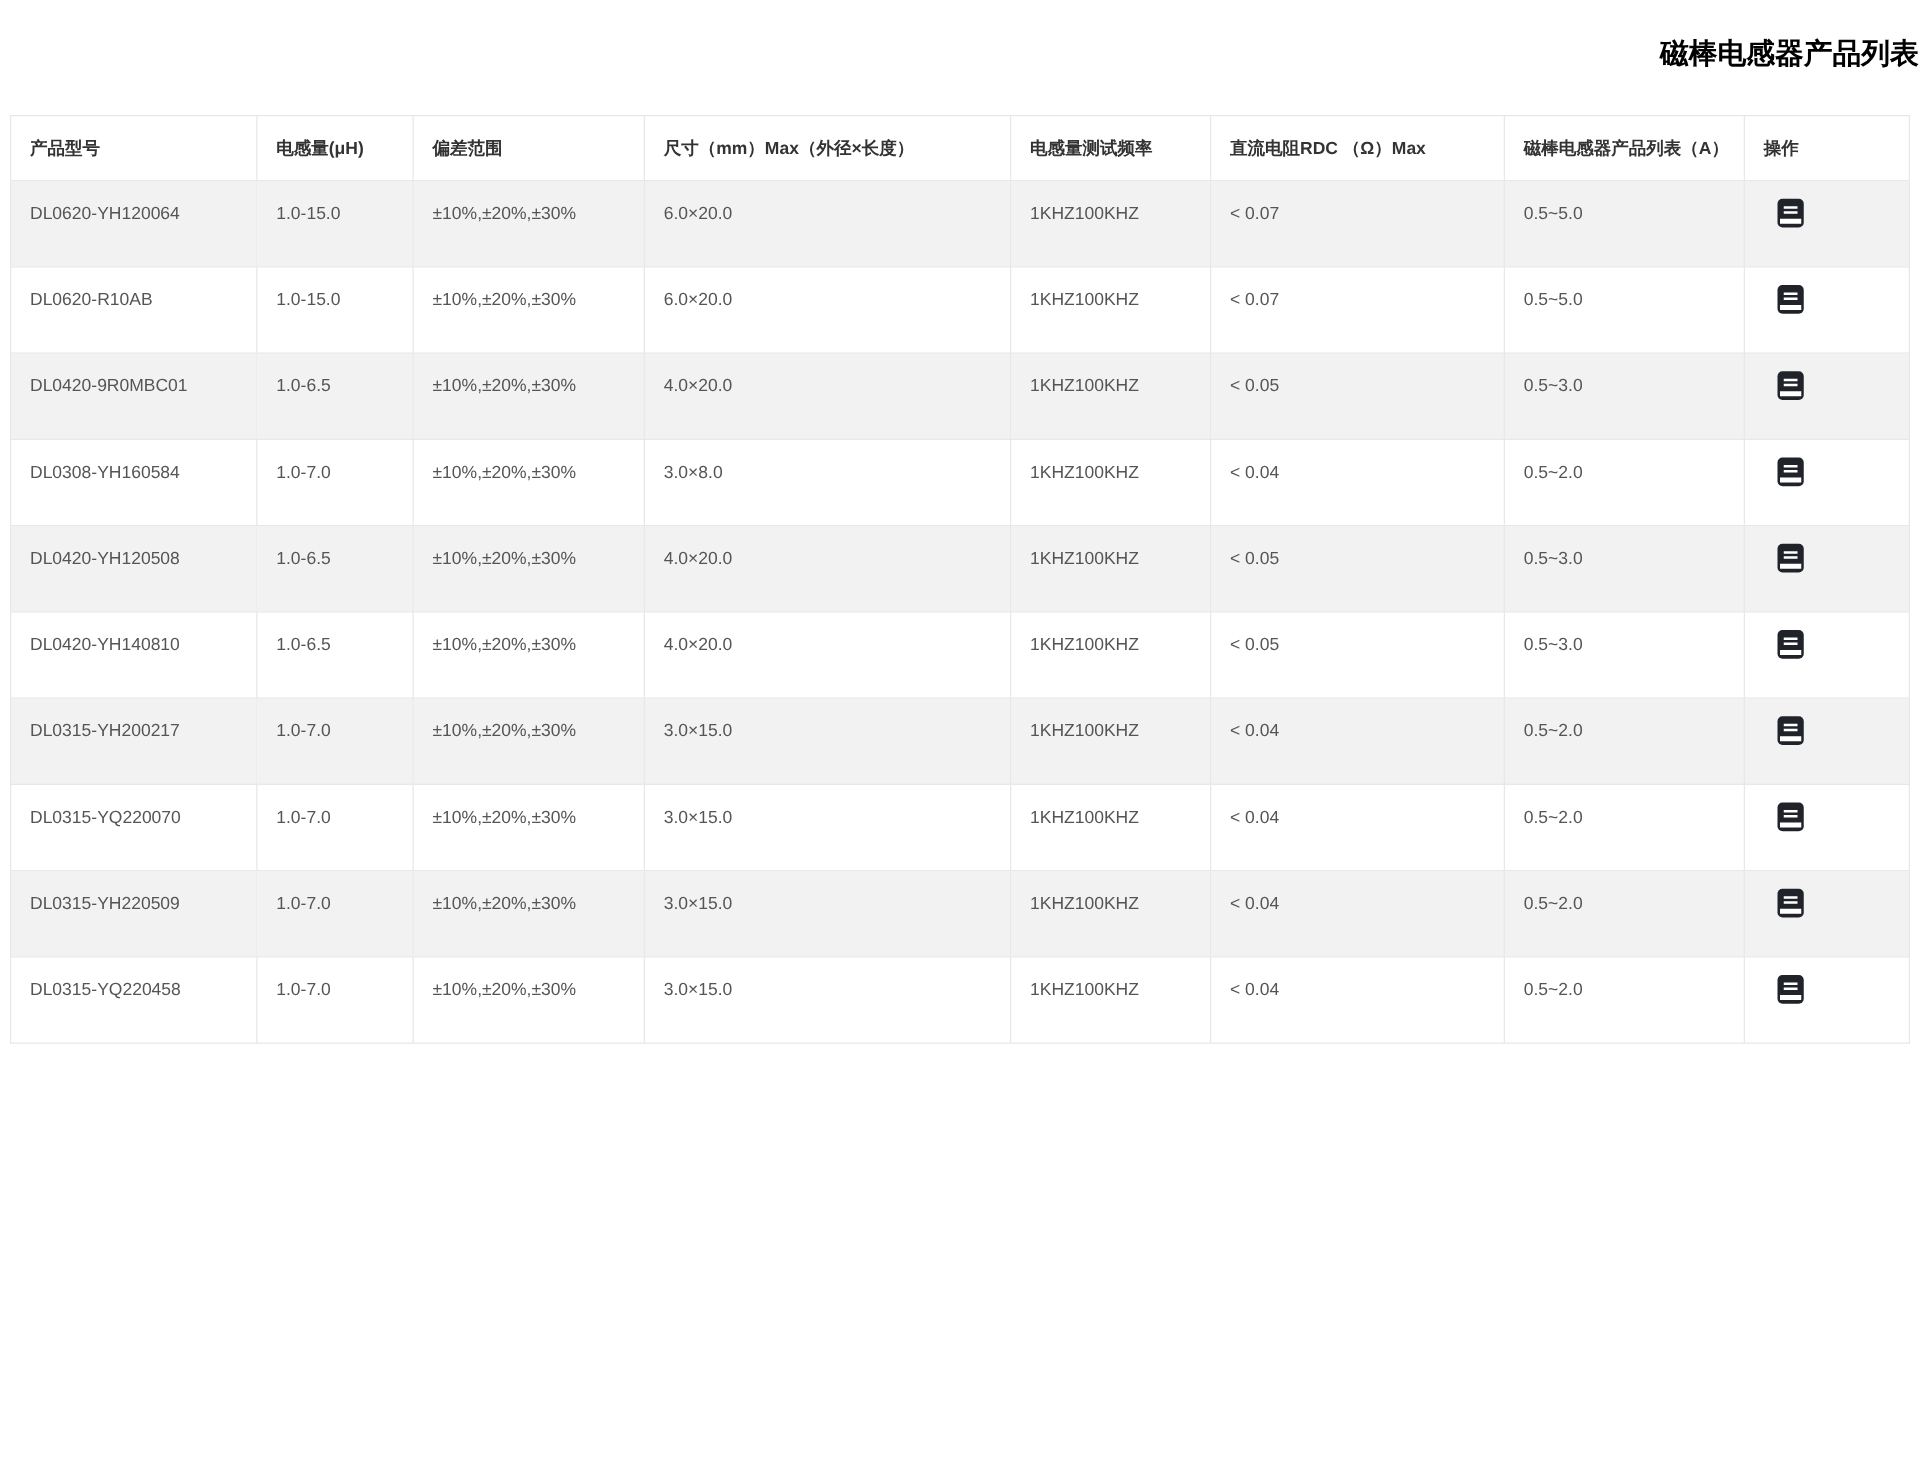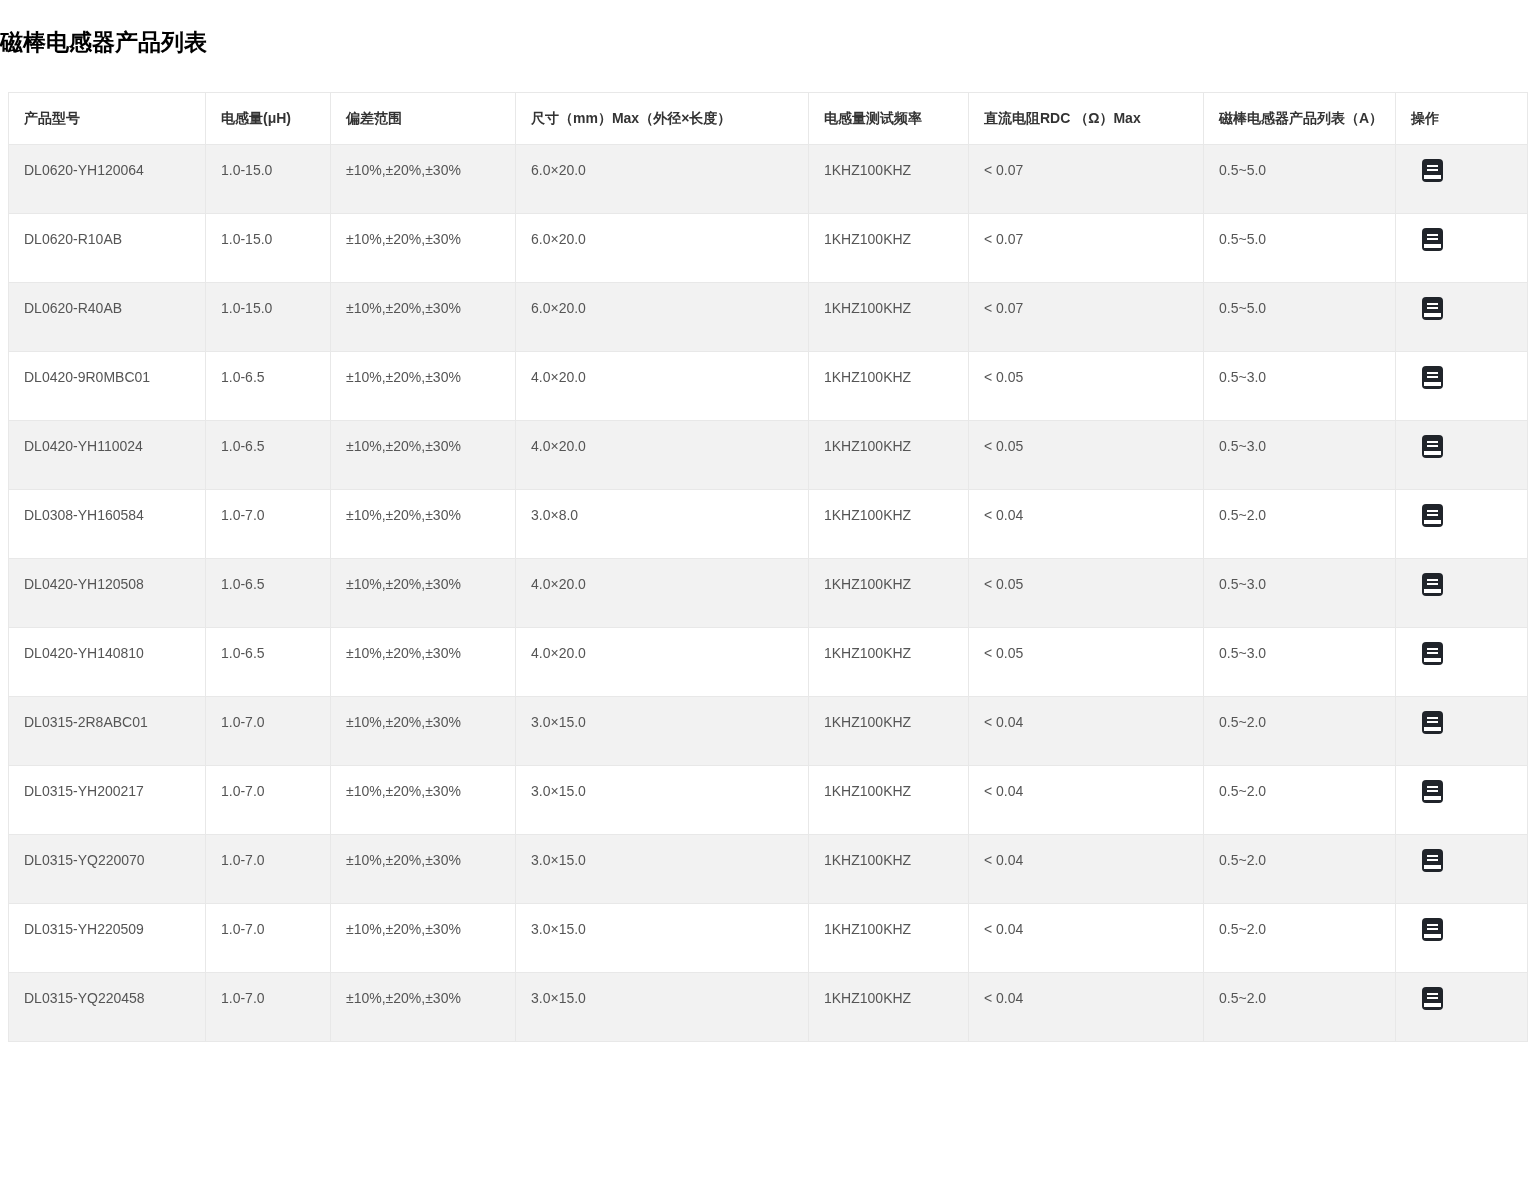--- a/index.html
+++ b/index.html
@@ -15,21 +15,21 @@
     width:1535px;
     height:1184px;
     background:#ffffff;
     font-family:"Liberation Sans","DejaVu Sans",sans-serif;
     color:var(--cell-text);
   }
   .page-title{
     margin:16px 0 0 0;
     height:76px;
     line-height:52px;
-    text-align:left;
+    text-align:right;
     font-size:23px;
     font-weight:bold;
     color:#000000;
   }
   .table-wrap{
     padding:0 8px;
     border-radius:13px;
   }
   table.product-table{
     width:1519px;
@@ -150,140 +150,92 @@
     <td>0.5~5.0</td>
     <td>
       <span class="doc-icon" title="">
         <span class="line l1"></span>
         <span class="line l2"></span>
         <span class="band"></span>
       </span>
     </td>
   </tr>
 
-  <tr>
-    <td>DL0620-R40AB</td>
-    <td>1.0-15.0</td>
-    <td>±10%,±20%,±30%</td>
-    <td>6.0×20.0</td>
-    <td>1KHZ100KHZ</td>
-    <td>&lt; 0.07</td>
-    <td>0.5~5.0</td>
-    <td>
-      <span class="doc-icon" title="">
-        <span class="line l1"></span>
-        <span class="line l2"></span>
-        <span class="band"></span>
-      </span>
-    </td>
-  </tr>
 
   <tr>
     <td>DL0420-9R0MBC01</td>
     <td>1.0-6.5</td>
     <td>±10%,±20%,±30%</td>
     <td>4.0×20.0</td>
     <td>1KHZ100KHZ</td>
     <td>&lt; 0.05</td>
     <td>0.5~3.0</td>
     <td>
       <span class="doc-icon" title="">
         <span class="line l1"></span>
         <span class="line l2"></span>
         <span class="band"></span>
       </span>
     </td>
   </tr>
 
-  <tr>
-    <td>DL0420-YH110024</td>
+
+
+  <tr>
+    <td>DL0308-YH160584</td>
+    <td>1.0-7.0</td>
+    <td>±10%,±20%,±30%</td>
+    <td>3.0×8.0</td>
+    <td>1KHZ100KHZ</td>
+    <td>&lt; 0.04</td>
+    <td>0.5~2.0</td>
+    <td>
+      <span class="doc-icon" title="">
+        <span class="line l1"></span>
+        <span class="line l2"></span>
+        <span class="band"></span>
+      </span>
+    </td>
+  </tr>
+
+
+  <tr>
+    <td>DL0420-YH120508</td>
     <td>1.0-6.5</td>
     <td>±10%,±20%,±30%</td>
     <td>4.0×20.0</td>
     <td>1KHZ100KHZ</td>
     <td>&lt; 0.05</td>
     <td>0.5~3.0</td>
     <td>
       <span class="doc-icon" title="">
         <span class="line l1"></span>
         <span class="line l2"></span>
         <span class="band"></span>
       </span>
     </td>
   </tr>
 
-
-  <tr>
-    <td>DL0308-YH160584</td>
-    <td>1.0-7.0</td>
-    <td>±10%,±20%,±30%</td>
-    <td>3.0×8.0</td>
-    <td>1KHZ100KHZ</td>
-    <td>&lt; 0.04</td>
-    <td>0.5~2.0</td>
-    <td>
-      <span class="doc-icon" title="">
-        <span class="line l1"></span>
-        <span class="line l2"></span>
-        <span class="band"></span>
-      </span>
-    </td>
-  </tr>
-
-
-  <tr>
-    <td>DL0420-YH120508</td>
+  <tr>
+    <td>DL0420-YH140810</td>
     <td>1.0-6.5</td>
     <td>±10%,±20%,±30%</td>
     <td>4.0×20.0</td>
     <td>1KHZ100KHZ</td>
     <td>&lt; 0.05</td>
     <td>0.5~3.0</td>
     <td>
       <span class="doc-icon" title="">
         <span class="line l1"></span>
         <span class="line l2"></span>
         <span class="band"></span>
       </span>
     </td>
   </tr>
 
-  <tr>
-    <td>DL0420-YH140810</td>
-    <td>1.0-6.5</td>
-    <td>±10%,±20%,±30%</td>
-    <td>4.0×20.0</td>
-    <td>1KHZ100KHZ</td>
-    <td>&lt; 0.05</td>
-    <td>0.5~3.0</td>
-    <td>
-      <span class="doc-icon" title="">
-        <span class="line l1"></span>
-        <span class="line l2"></span>
-        <span class="band"></span>
-      </span>
-    </td>
-  </tr>
-
-  <tr>
-    <td>DL0315-2R8ABC01</td>
-    <td>1.0-7.0</td>
-    <td>±10%,±20%,±30%</td>
-    <td>3.0×15.0</td>
-    <td>1KHZ100KHZ</td>
-    <td>&lt; 0.04</td>
-    <td>0.5~2.0</td>
-    <td>
-      <span class="doc-icon" title="">
-        <span class="line l1"></span>
-        <span class="line l2"></span>
-        <span class="band"></span>
-      </span>
-    </td>
-  </tr>
 
   <tr>
     <td>DL0315-YH200217</td>
     <td>1.0-7.0</td>
     <td>±10%,±20%,±30%</td>
     <td>3.0×15.0</td>
     <td>1KHZ100KHZ</td>
     <td>&lt; 0.04</td>
     <td>0.5~2.0</td>
     <td>

